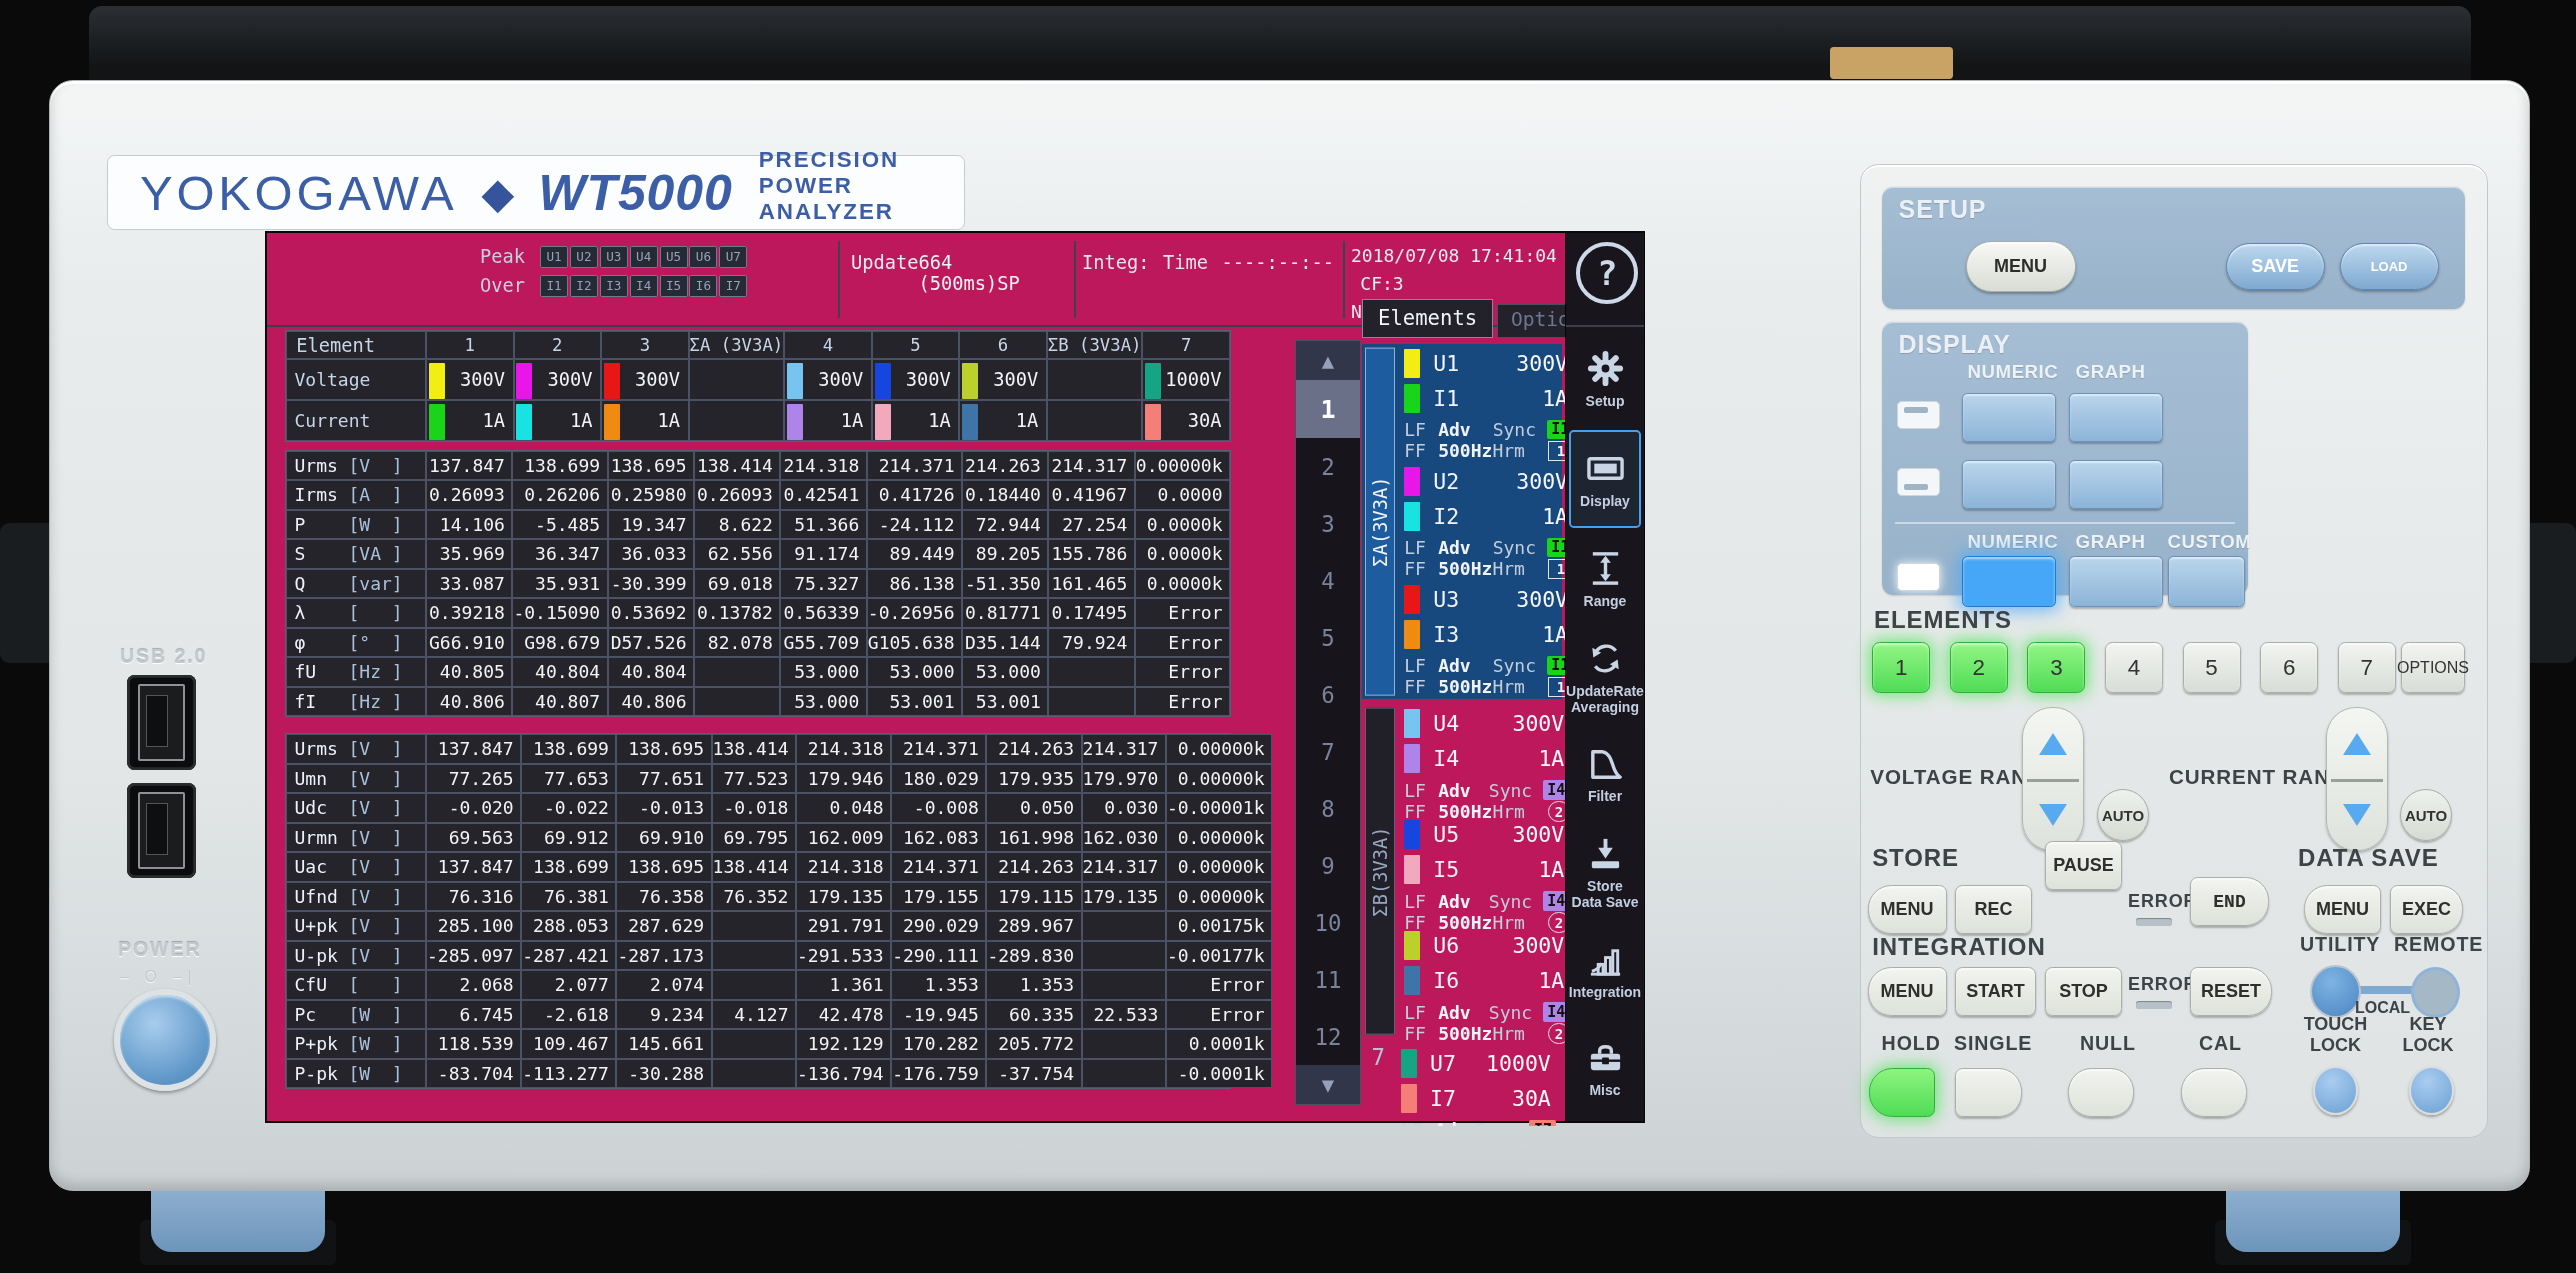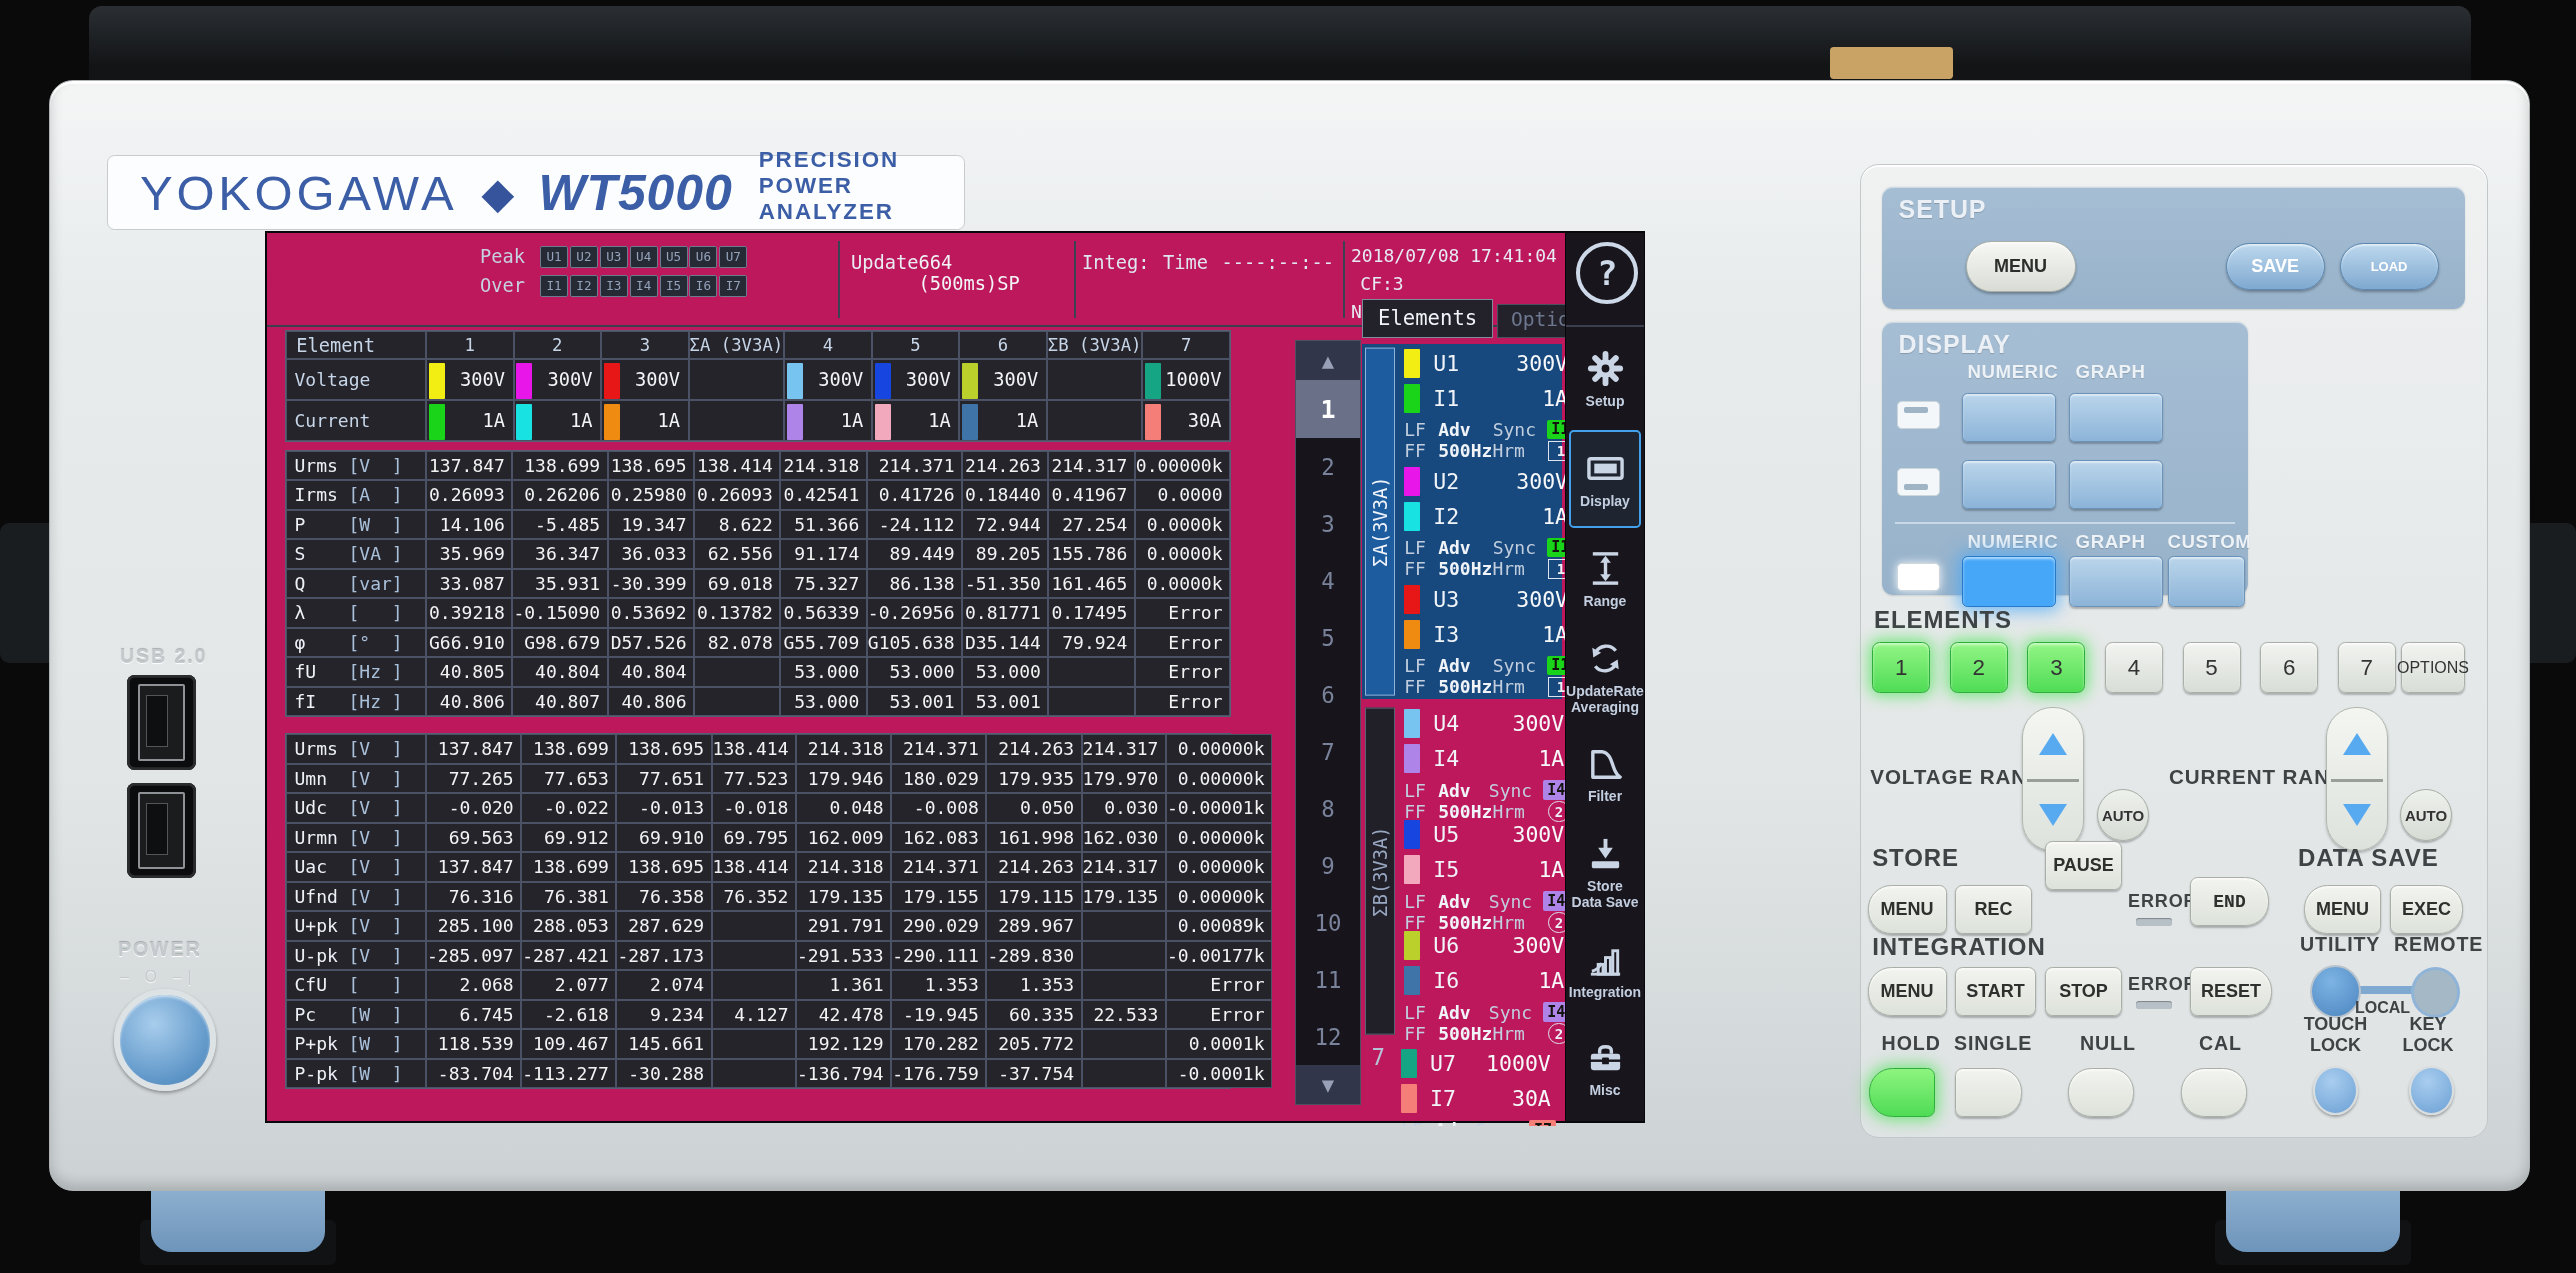--- a/index.html
+++ b/index.html
@@ -502,21 +502,21 @@
             <span class="munit">[V  ]</span>
           </div>
           <div class="mval tc">285.100</div>
           <div class="mval tc">288.053</div>
           <div class="mval tc">287.629</div>
           <div class="mval tc"></div>
           <div class="mval tc">291.791</div>
           <div class="mval tc">290.029</div>
           <div class="mval tc">289.967</div>
           <div class="mval tc"></div>
-          <div class="mval tc">0.00089k</div>
+          <div class="mval tc">0.00175k</div>
           <div class="tl">
             <span class="mname">U-pk</span>
             <span class="munit">[V  ]</span>
           </div>
           <div class="mval tc">-285.097</div>
           <div class="mval tc">-287.421</div>
           <div class="mval tc">-287.173</div>
           <div class="mval tc"></div>
           <div class="mval tc">-291.533</div>
           <div class="mval tc">-290.111</div>

